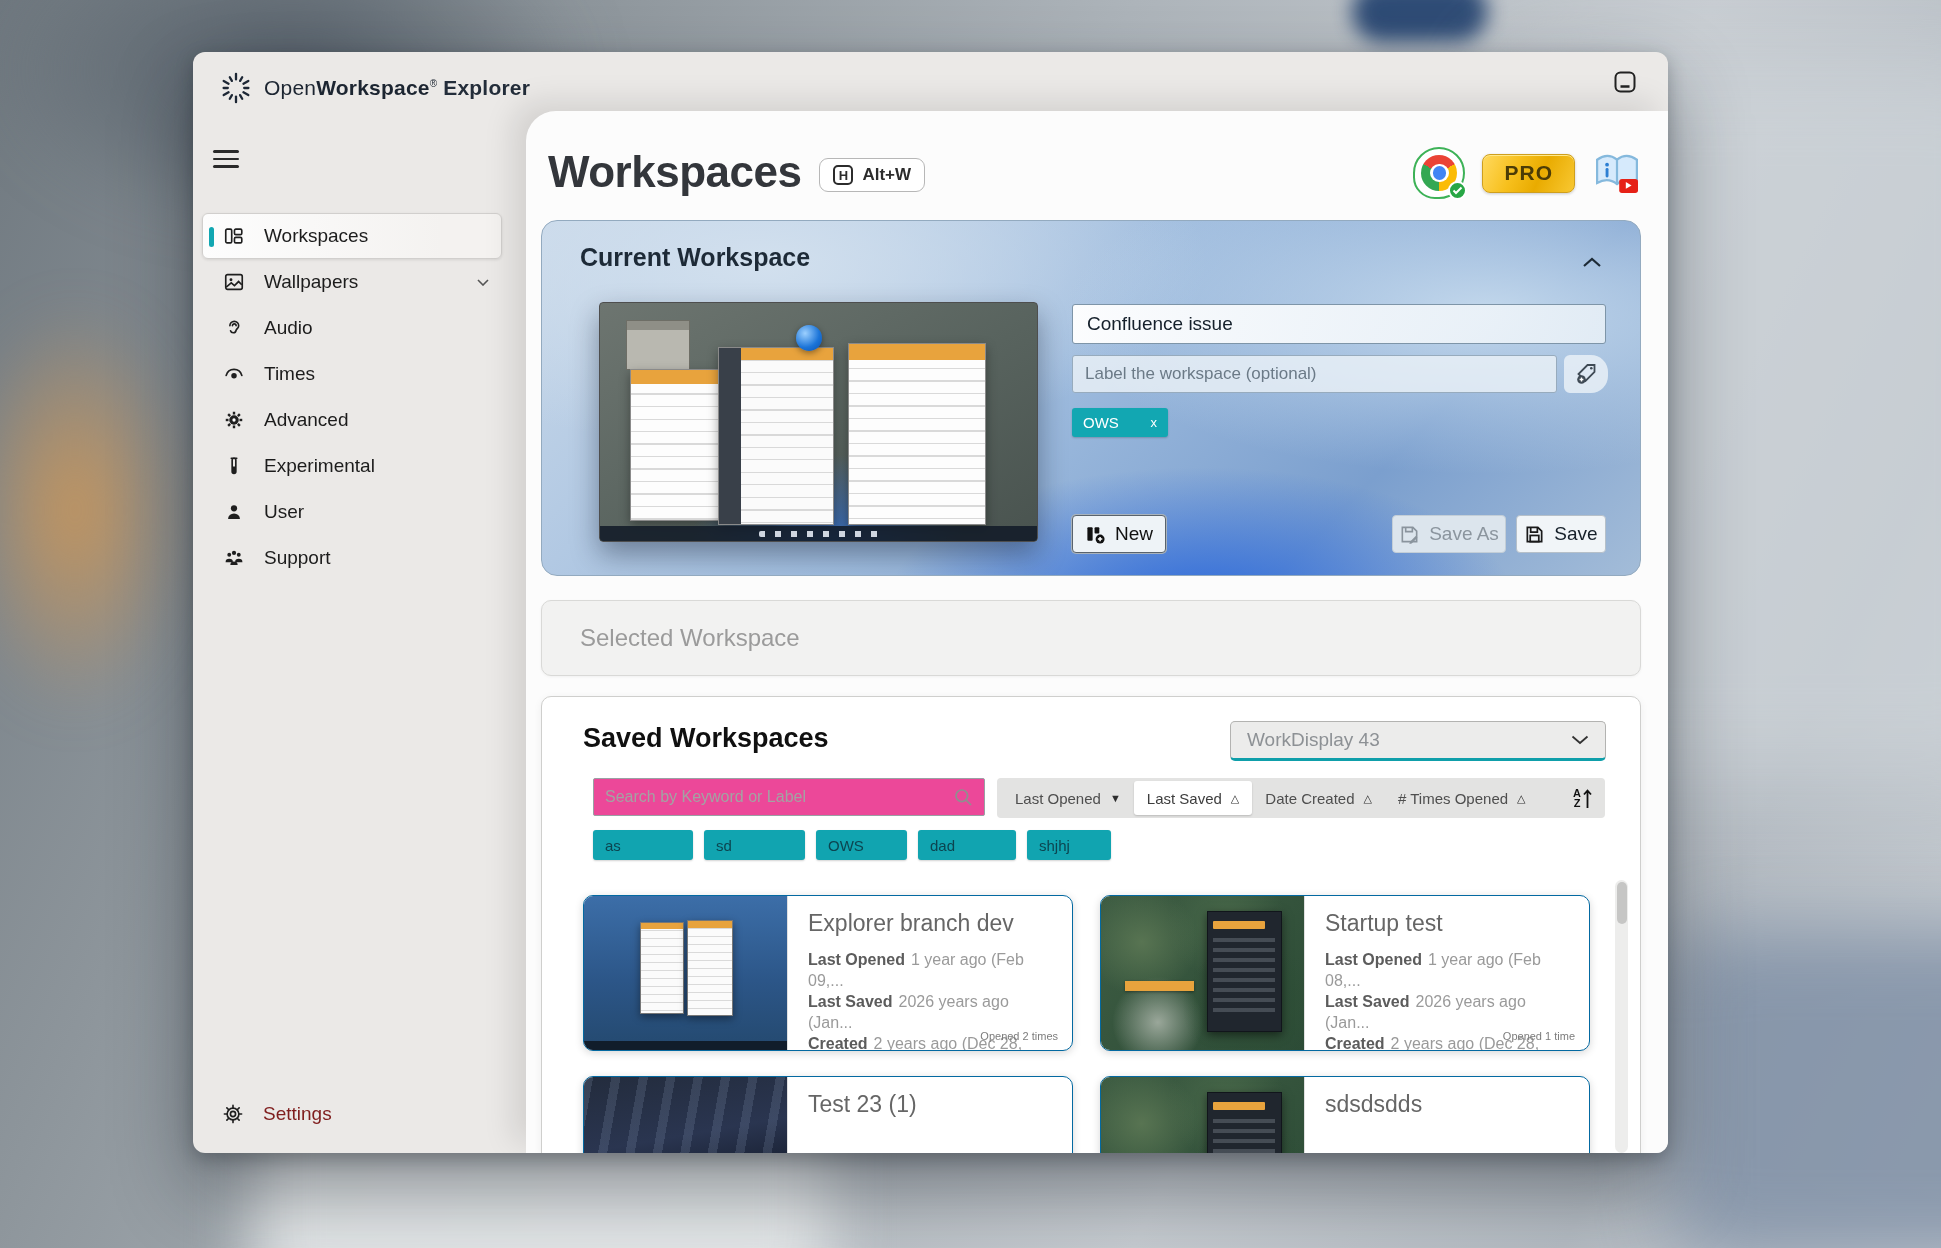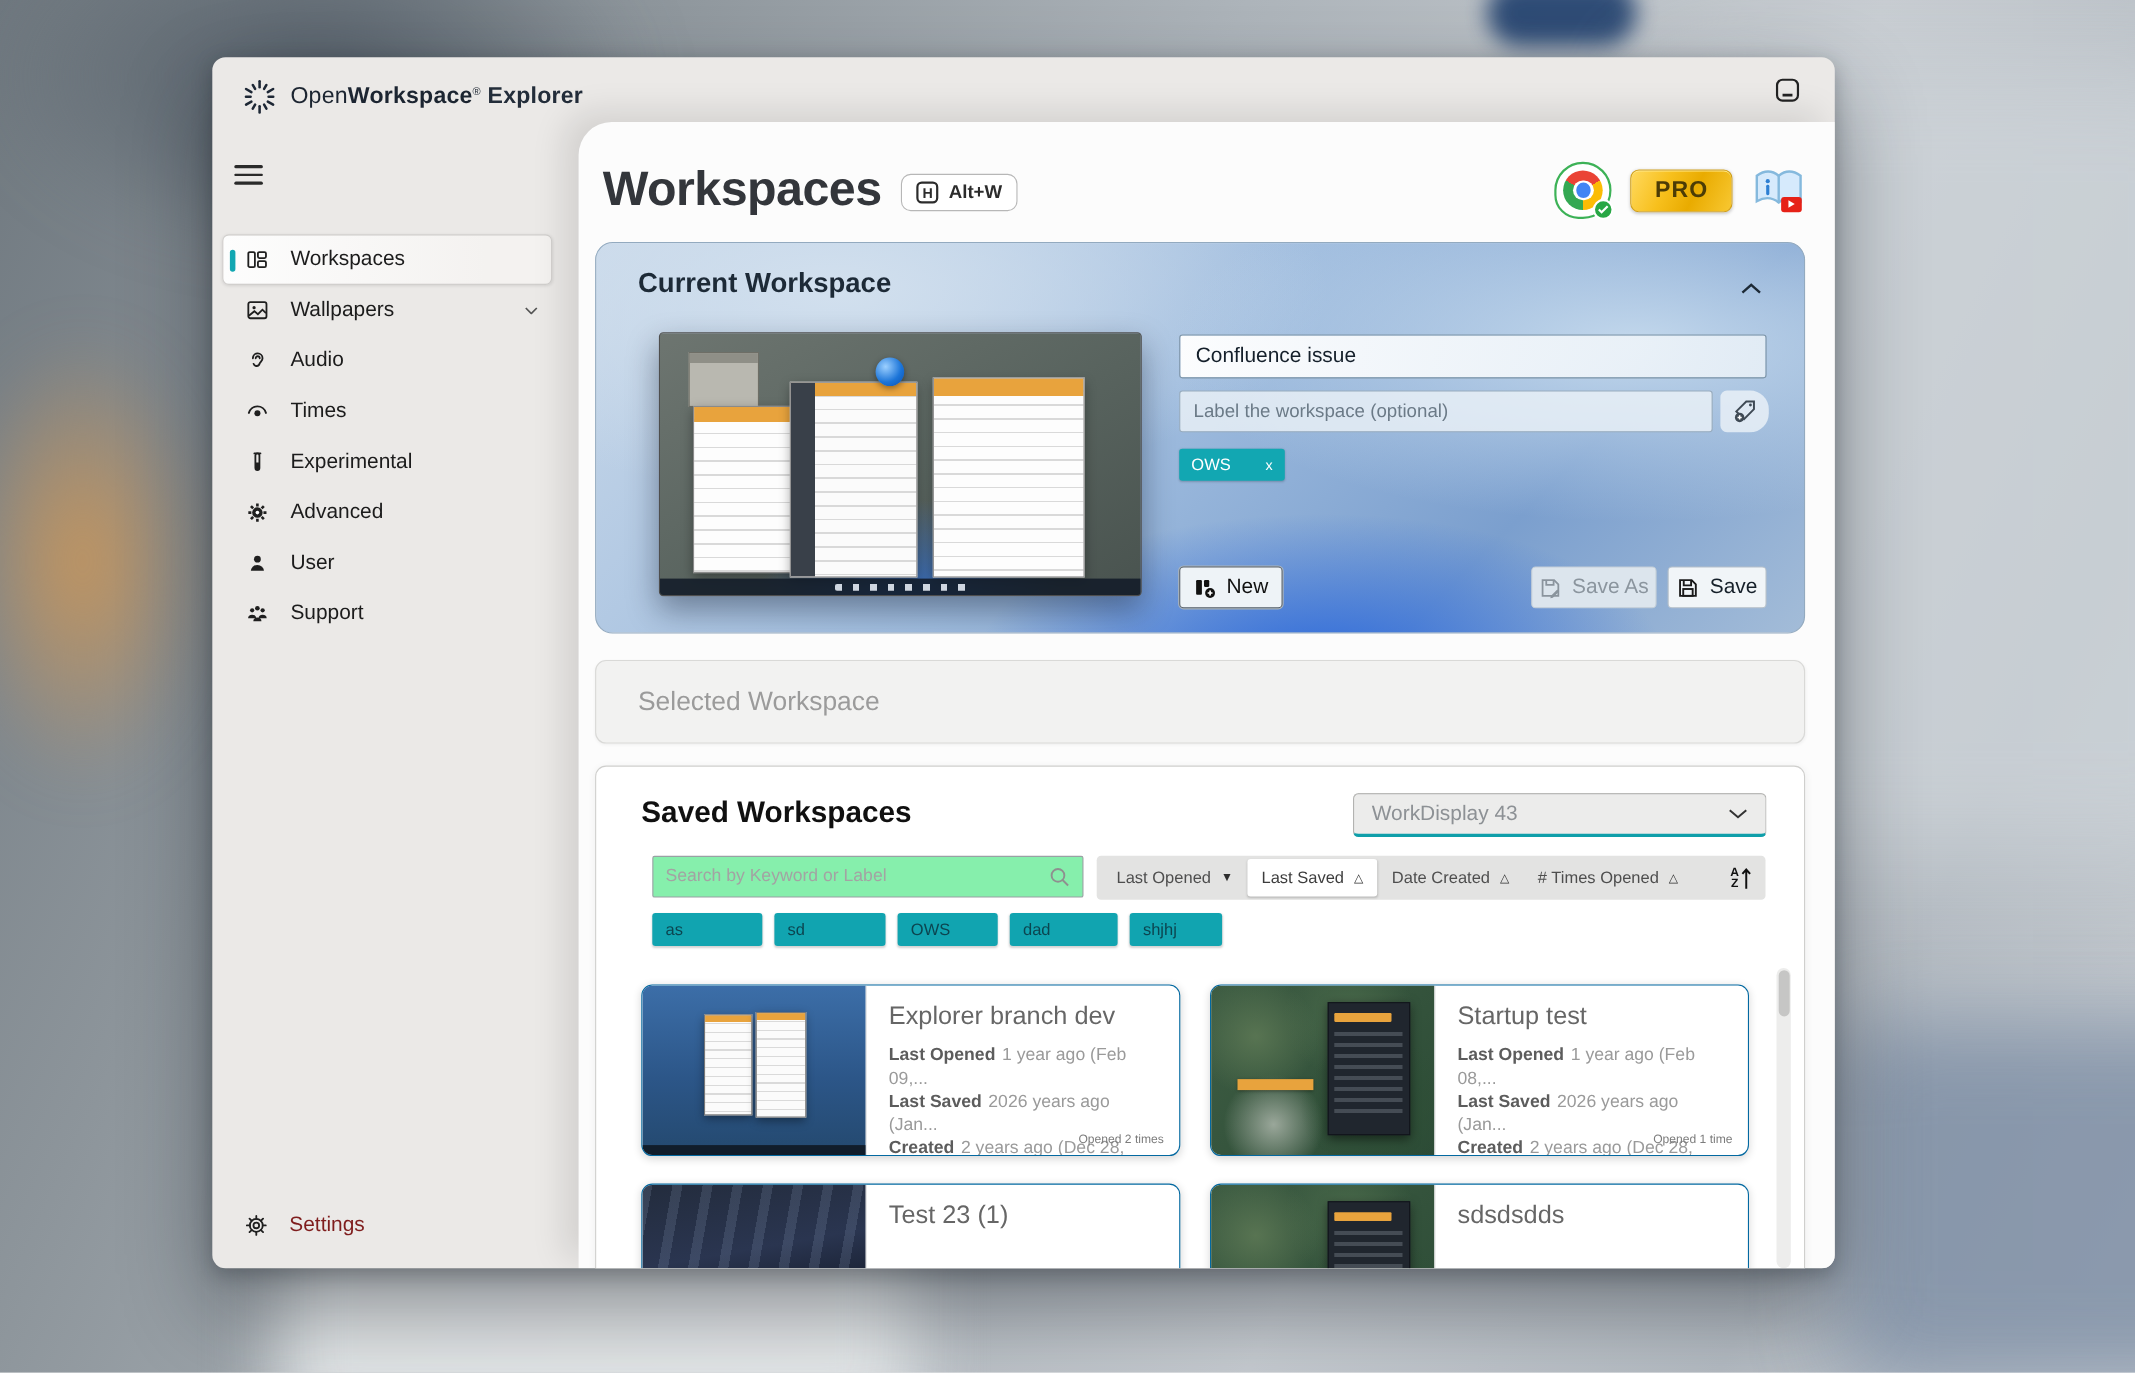--- a/index.html
+++ b/index.html
@@ -121,21 +121,21 @@
 
   
   .saved { position:absolute; left:15px; top:585px; width:1100px; height:458px; background:#fff; border:1px solid #cfcfcd;
     border-radius:10px 10px 0 0; overflow:hidden; box-shadow:0 2px 8px rgba(0,0,0,.06); }
   .saved-title { position:absolute; left:41px; top:26px; font-size:27px; font-weight:700; color:#101010; }
   .display-dd { position:absolute; left:688px; top:24px; width:376px; height:40px; background:#ececeb; border:1px solid #b3b3b1;
     border-bottom:3px solid #0f9faa; border-radius:5px; display:flex; align-items:center; padding:0 16px; cursor:pointer; }
   .display-dd .dd-text { font-size:19px; color:#8d9195; }
   .display-dd .dd-chev { margin-left:auto; display:flex; }
 
-  .search-box { position:absolute; left:51px; top:81px; width:392px; height:38px; background:#86efac; border:1px solid #9aa0a4;
+  .search-box { position:absolute; left:51px; top:81px; width:392px; height:38px; background:#ec4899; border:1px solid #9aa0a4;
     border-radius:2px; display:flex; align-items:center; padding:0 11px; }
   .search-box input { flex:1; border:none; background:none; outline:none; font-size:16px; color:#333; font-family:inherit; }
   .search-box input::placeholder { color:#a3a3a3; }
 
   .sortbar { position:absolute; left:455px; top:81px; width:608px; height:40px; background:#e3e3e2; border-radius:4px;
     display:flex; align-items:center; padding:0 10px 0 5px; }
   .sort-item { height:32px; padding:0 13px; display:flex; align-items:center; gap:9px; font-size:15px; color:#4e4e4e; border-radius:3px; cursor:pointer; white-space:nowrap; }
   .sort-item.active { background:#fff; height:34px; box-shadow:0 1px 2px rgba(0,0,0,.18); color:#3d3d3d; }
   .sort-glyph { font-size:11px; color:#2e2e2e; }
   .az-toggle { margin-left:auto; background:none; border:none; display:flex; align-items:center; gap:1px; cursor:pointer; padding-right:2px; }
@@ -271,49 +271,49 @@
           <span class="nav-icon">
             <svg width="22" height="22" viewBox="0 0 24 24" fill="none" stroke="#1f1f1f" stroke-width="1.9" stroke-linecap="round">
                 <path d="M3.5 13.5 a8.8 8.8 0 0 1 17 0"></path>
                 <circle cx="12" cy="13.8" r="3" fill="#1f1f1f" stroke="none"></circle>
               </svg>
           </span>
           <span>Times</span>
         </div>
         <div class="nav-item">
           <span class="nav-icon">
-            <svg width="22" height="22" viewBox="0 0 24 24" fill="none" stroke="#1f1f1f" stroke-width="1.8" stroke-linecap="round">
-                <path d="M9 3.5 h6"></path>
-                <rect x="10" y="3.5" width="4" height="16.5" rx="2"></rect>
-                <path d="M10 12.5 h4 v5.5 a2 2 0 0 1-4 0 z" fill="#1f1f1f" stroke="none"></path>
-              </svg>
-          </span>
-          <span>Experimental</span>
-        </div>
-        <div class="nav-item">
-          <span class="nav-icon">
             <svg width="22" height="22" viewBox="0 0 24 24">
                 <circle cx="12" cy="12" r="5.2" fill="#1f1f1f"></circle>
                 <g stroke="#1f1f1f" stroke-width="2.6">
                   <line x1="12" y1="3" x2="12" y2="6"></line>
                   <line x1="12" y1="18" x2="12" y2="21"></line>
                   <line x1="3" y1="12" x2="6" y2="12"></line>
                   <line x1="18" y1="12" x2="21" y2="12"></line>
                   <line x1="5.6" y1="5.6" x2="7.8" y2="7.8"></line>
                   <line x1="16.2" y1="16.2" x2="18.4" y2="18.4"></line>
                   <line x1="5.6" y1="18.4" x2="7.8" y2="16.2"></line>
                   <line x1="16.2" y1="7.8" x2="18.4" y2="5.6"></line>
                 </g>
                 <circle cx="12" cy="12" r="1.8" fill="#fff"></circle>
               </svg>
           </span>
           <span>Advanced</span>
         </div>
         <div class="nav-item">
           <span class="nav-icon">
+            <svg width="22" height="22" viewBox="0 0 24 24" fill="none" stroke="#1f1f1f" stroke-width="1.8" stroke-linecap="round">
+                <path d="M9 3.5 h6"></path>
+                <rect x="10" y="3.5" width="4" height="16.5" rx="2"></rect>
+                <path d="M10 12.5 h4 v5.5 a2 2 0 0 1-4 0 z" fill="#1f1f1f" stroke="none"></path>
+              </svg>
+          </span>
+          <span>Experimental</span>
+        </div>
+        <div class="nav-item">
+          <span class="nav-icon">
             <svg width="22" height="22" viewBox="0 0 24 24">
                 <circle cx="12" cy="8" r="3.4" fill="#1f1f1f"></circle>
                 <path d="M5.5 19.5 a6.5 5.8 0 0 1 13 0 z" fill="#1f1f1f"></path>
               </svg>
           </span>
           <span>User</span>
         </div>
         <div class="nav-item">
           <span class="nav-icon">
             <svg width="22" height="22" viewBox="0 0 24 24">

